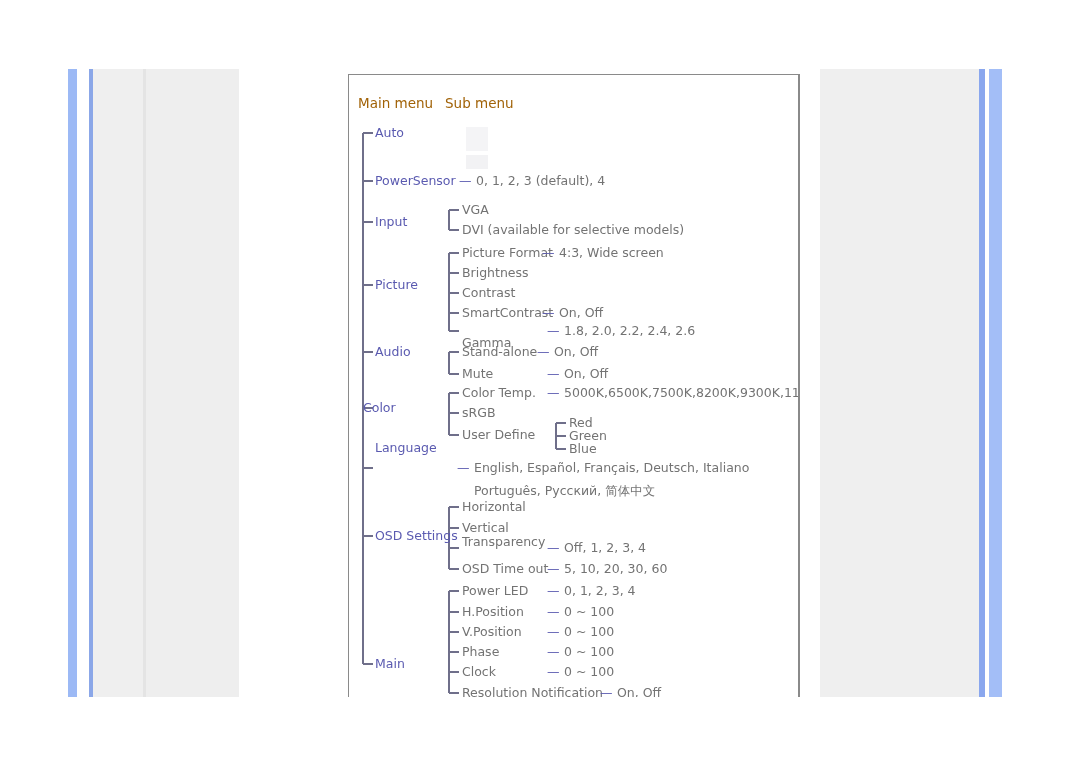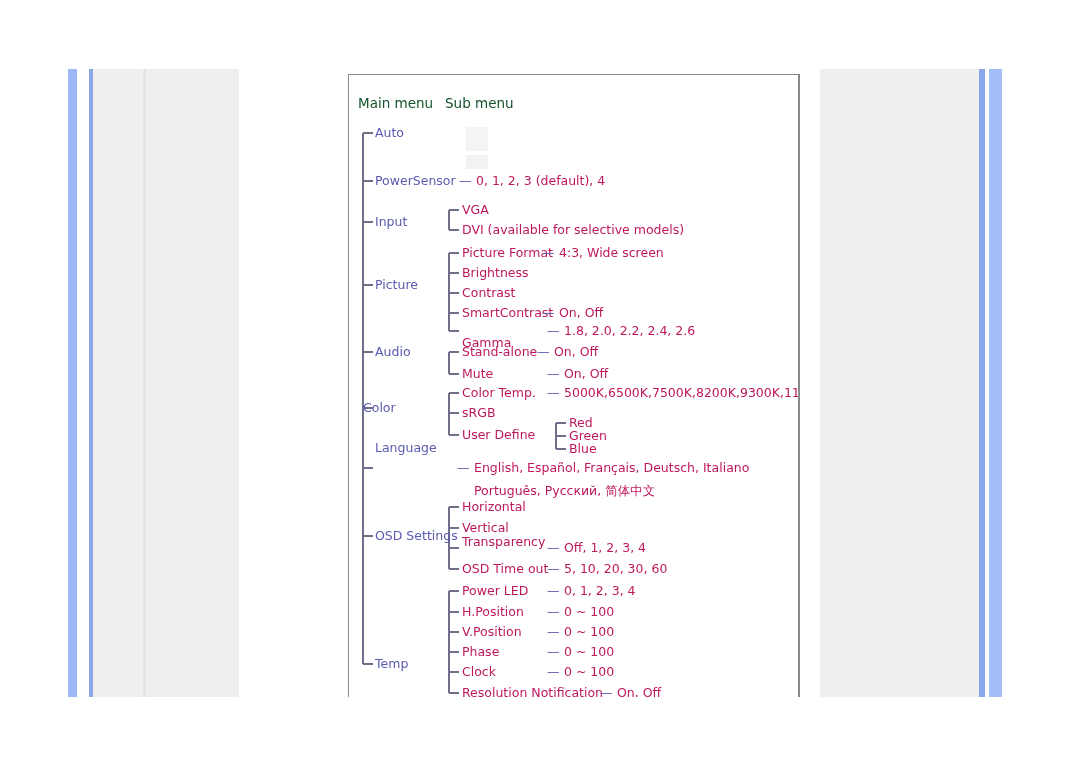--- a/index.html
+++ b/index.html
@@ -54,41 +54,41 @@
     overflow: hidden;
   }
 
   
   .header-row {
     position: absolute;
     top: 20px;
     left: 0;
     width: 100%;
     height: 20px;
-    color: #14532d;
+    color: #a16207;
     font-size: 13.5px;
   }
   .hdr-main { position: absolute; left: 9px;  top: 0; }
   .hdr-sub  { position: absolute; left: 96px; top: 0; }
 
   
   #tree {
     position: absolute;
     left: 0; top: 0;
     width: 452px;
     height: 623px;
   }
   #tree svg {
     position: absolute;
     left: 0; top: 0;
   }
 
   .lbl {
     position: absolute;
-    color: #be185d;
+    color: #737373;
     font-size: 12.5px;
     white-space: nowrap;
     line-height: 14px;
   }
   .lbl.main-lvl { color: #5a5ab0; }
   .dash {
     position: absolute;
     color: #5a5ab0;
     font-size: 12.5px;
     line-height: 14px;
@@ -248,21 +248,21 @@
     <span class="lbl" style="left:113px; top:446px;">Vertical</span>
 
     <span class="lbl" style="left:113px; top:460px;">Transparency</span>
     <span class="dash" style="left:198px; top:466px;">—</span>
     <span class="lbl" style="left:215px; top:466px;">Off, 1, 2, 3, 4</span>
 
     <span class="lbl" style="left:113px; top:487px;">OSD Time out</span>
     <span class="dash" style="left:198px; top:487px;">—</span>
     <span class="lbl" style="left:215px; top:487px;">5, 10, 20, 30, 60</span>
 
-    <span class="lbl main-lvl" style="left:26px; top:582px;">Temp</span>
+    <span class="lbl main-lvl" style="left:26px; top:582px;">Main</span>
 
     <span class="lbl" style="left:113px; top:509px;">Power LED</span>
     <span class="dash" style="left:198px; top:509px;">—</span>
     <span class="lbl" style="left:215px; top:509px;">0, 1, 2, 3, 4</span>
 
     <span class="lbl" style="left:113px; top:530px;">H.Position</span>
     <span class="dash" style="left:198px; top:530px;">—</span>
     <span class="lbl" style="left:215px; top:530px;">0 ~ 100</span>
 
     <span class="lbl" style="left:113px; top:550px;">V.Position</span>

